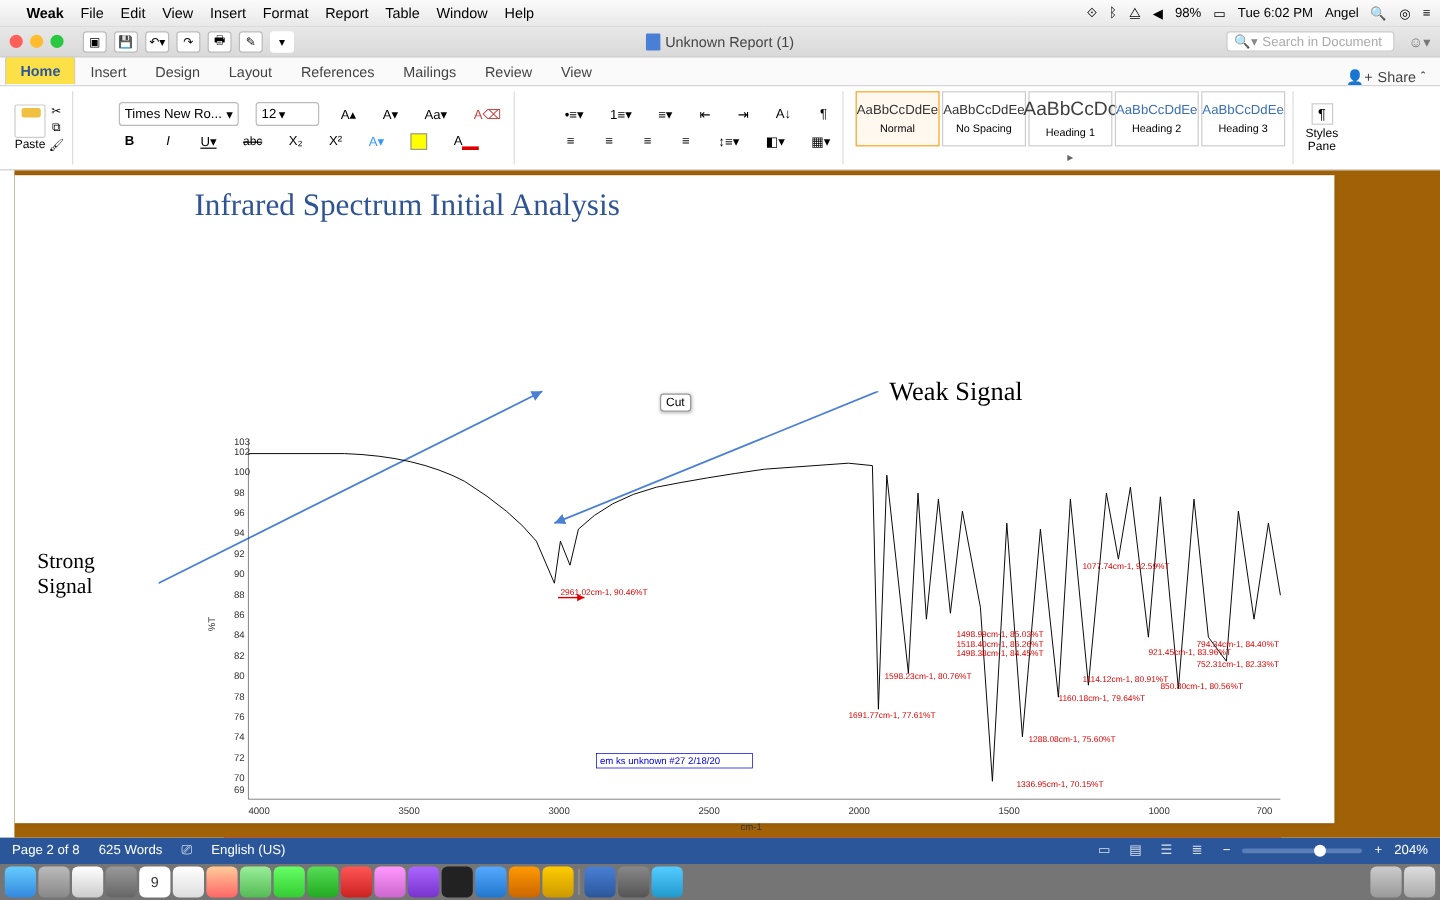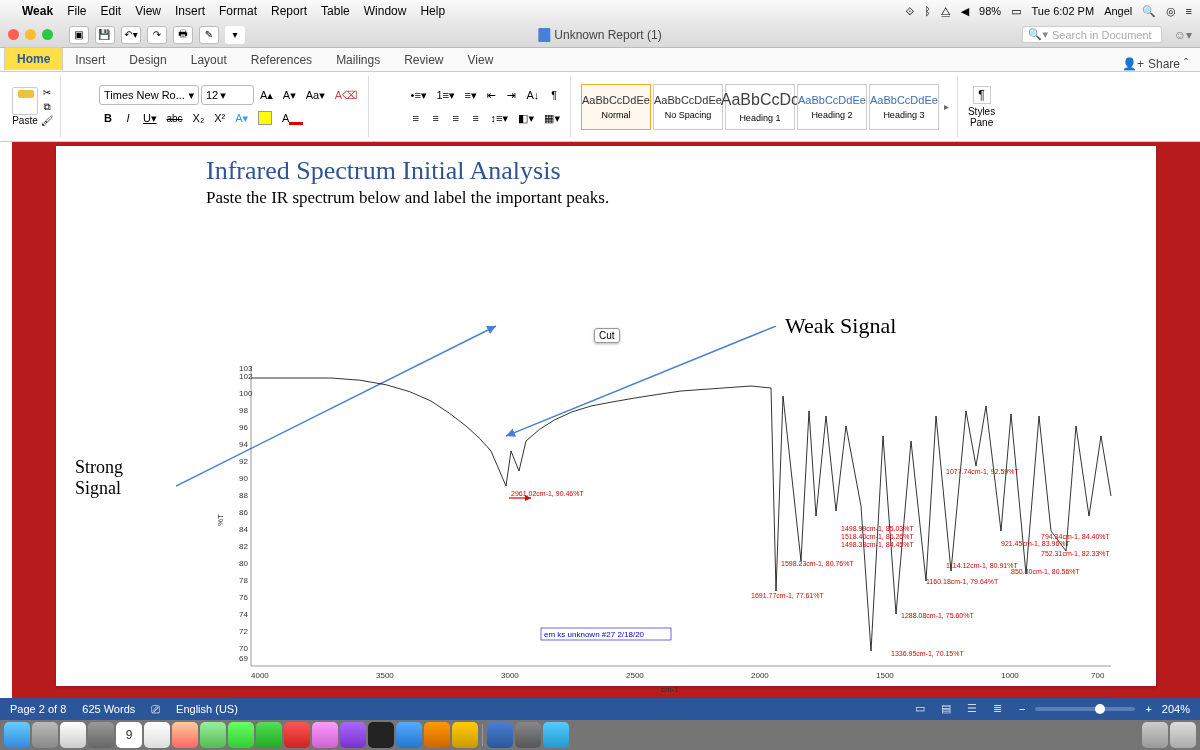--- a/index.html
+++ b/index.html
@@ -35,21 +35,21 @@
 
 
 .ribbon { height: 70px; background: #fff; border-bottom: 1px solid #ccc; display: flex; align-items: stretch; padding: 4px 6px; gap: 4px; font-size: 11px; }
 .grp { display:flex; flex-direction:column; justify-content:center; border-right:1px solid #ddd; padding:0 6px; gap:3px;}
 .grp:last-child{border-right:none;}
 .paste { display:flex; flex-direction:column; align-items:center; justify-content:center; gap:2px; padding:0 6px; border-right:1px solid #ddd;}
 .paste-icon{width:26px;height:28px;background:#fff;border:1px solid #ccc;border-radius:2px;position:relative;}
 .paste-icon::after{content:"";position:absolute;top:2px;left:5px;width:16px;height:8px;background:#f0c040;border-radius:2px;}
 .clip-icons{display:flex;flex-direction:column;gap:2px;}
 .clip-icons div{width:14px;height:12px;font-size:10px;display:flex;align-items:center;justify-content:center;}
-.row { display:flex; gap:2px; padding-left:28px;}
+.row { display:flex; gap:14px; padding-left:28px;}
 .sel { border:1px solid #bbb; border-radius:3px; padding:1px 4px; background:#fff; font-size:11px; display:flex; align-items:center; gap:2px; height:20px;}
 .sel.font{width:100px;}
 .sel.size{width:53px;}
 .btn { border:1px solid transparent; padding:1px 3px; border-radius:2px; cursor:pointer; min-width:18px; text-align:center; height:20px; display:flex; align-items:center; justify-content:center;}
 .bold{font-weight:bold;} .ital{font-style:italic;} .und{text-decoration:underline;}
 .abc{text-decoration:line-through;font-size:10px;}
 .hl{width:14px;height:14px;background:#ffff00;border:1px solid #999;}
 .fc{width:14px;height:3px;background:#d00;margin-top:10px;}
 .para-icons .btn{font-size:11px;}
 .styles { display:flex; gap:2px; align-items:center; }
@@ -57,21 +57,21 @@
 .style-box.sel-active{border-color:#f5a623; background:#fff8ee;}
 .style-prev{font-size:11px; color:#333;}
 .style-box:nth-child(3) .style-prev{color:#404040;font-size:16px;}
 .style-box:nth-child(4) .style-prev{color:#3b6fb6;}
 .style-box:nth-child(5) .style-prev{color:#3b6fb6;}
 .styles-pane{display:flex;flex-direction:column;align-items:center;justify-content:center;padding:0 6px;font-size:10px;gap:2px;}
 .para-sym{width:18px;height:18px;border:1px solid #ccc;display:flex;align-items:center;justify-content:center;font-size:12px;}
 .nav-arrow{font-size:10px;color:#666;padding:0 2px;}
 
 
-.doc-area { flex:1; background:#b91c1c; overflow:hidden; position:relative; display:flex; justify-content:center;margin-left:12px;}
+.doc-area { flex:1; background:#a16207; overflow:hidden; position:relative; display:flex; margin-left:12px;}
 .page { width: 1100px; background:#fff; margin-top:4px; box-shadow:0 1px 4px rgba(0,0,0,.2); padding: 8px 20px; position:relative; height:540px;}
 .heading{font-family:"Times New Roman",serif; font-size:26px; color:#2e5496; margin:2px 0 2px 130px;}
 .subheading{font-family:"Times New Roman",serif; font-size:17px; color:#000; margin:0 0 8px 130px;}
 .textbox{position:absolute; border:1px solid transparent; font-family:"Times New Roman",serif; font-size:18px; padding:2px 4px;}
 .strong-sig{top:308px; left:14px; width:100px;}
 .weak-sig{top:164px; left:724px; font-size:22px;}
 .cut-tip{position:absolute;top:182px;left:538px;background:#fff;border:1px solid #999;border-radius:3px;padding:1px 4px;font-size:10px;box-shadow:0 1px 3px rgba(0,0,0,.3);z-index:5;}
 
 
 .spectrum { position:absolute; top:210px; left:155px; width:920px; height:360px; }
@@ -231,21 +231,21 @@
         <div class="btn">≡</div>
         <div class="btn">≡</div>
         <div class="btn">≡</div>
         <div class="btn">≡</div>
         <div class="btn">↕≡▾</div>
         <div class="btn">◧▾</div>
         <div class="btn">▦▾</div>
       </div>
     </div>
 
-    <div class="grp" style="flex-direction:row;align-items:center;">
+    <div class="grp" style="flex-direction:column;align-items:center;">
       <div class="styles">
         <div class="style-box sel-active">
             <span class="style-prev">AaBbCcDdEe</span>
             <span>Normal</span>
           </div>
         <div class="style-box">
             <span class="style-prev">AaBbCcDdEe</span>
             <span>No Spacing</span>
           </div>
         <div class="style-box">
@@ -267,21 +267,20 @@
     <div class="styles-pane">
       <div class="para-sym">¶</div>
       <span style="white-space:pre-line;text-align:center;">Styles
 Pane</span>
     </div>
   </div>
 
   <div class="doc-area">
     <div class="page">
       <div class="heading">Infrared Spectrum Initial Analysis</div>
-      <div class="subheading">Paste the IR spectrum below and label the important peaks.</div>
       <div class="cut-tip">Cut</div>
 
       <div class="textbox strong-sig" style="white-space:pre-line;">Strong
 Signal</div>
       <div class="textbox weak-sig">Weak Signal</div>
 
       <svg class="arrow" style="top:170px;left:120px;width:340px;height:180px;">
         <defs>
             <marker id="ah1" markerWidth="8" markerHeight="8" refX="6" refY="3" orient="auto">
               <path d="M0,0 L6,3 L0,6 Z" fill="#4a7fd6"></path>

